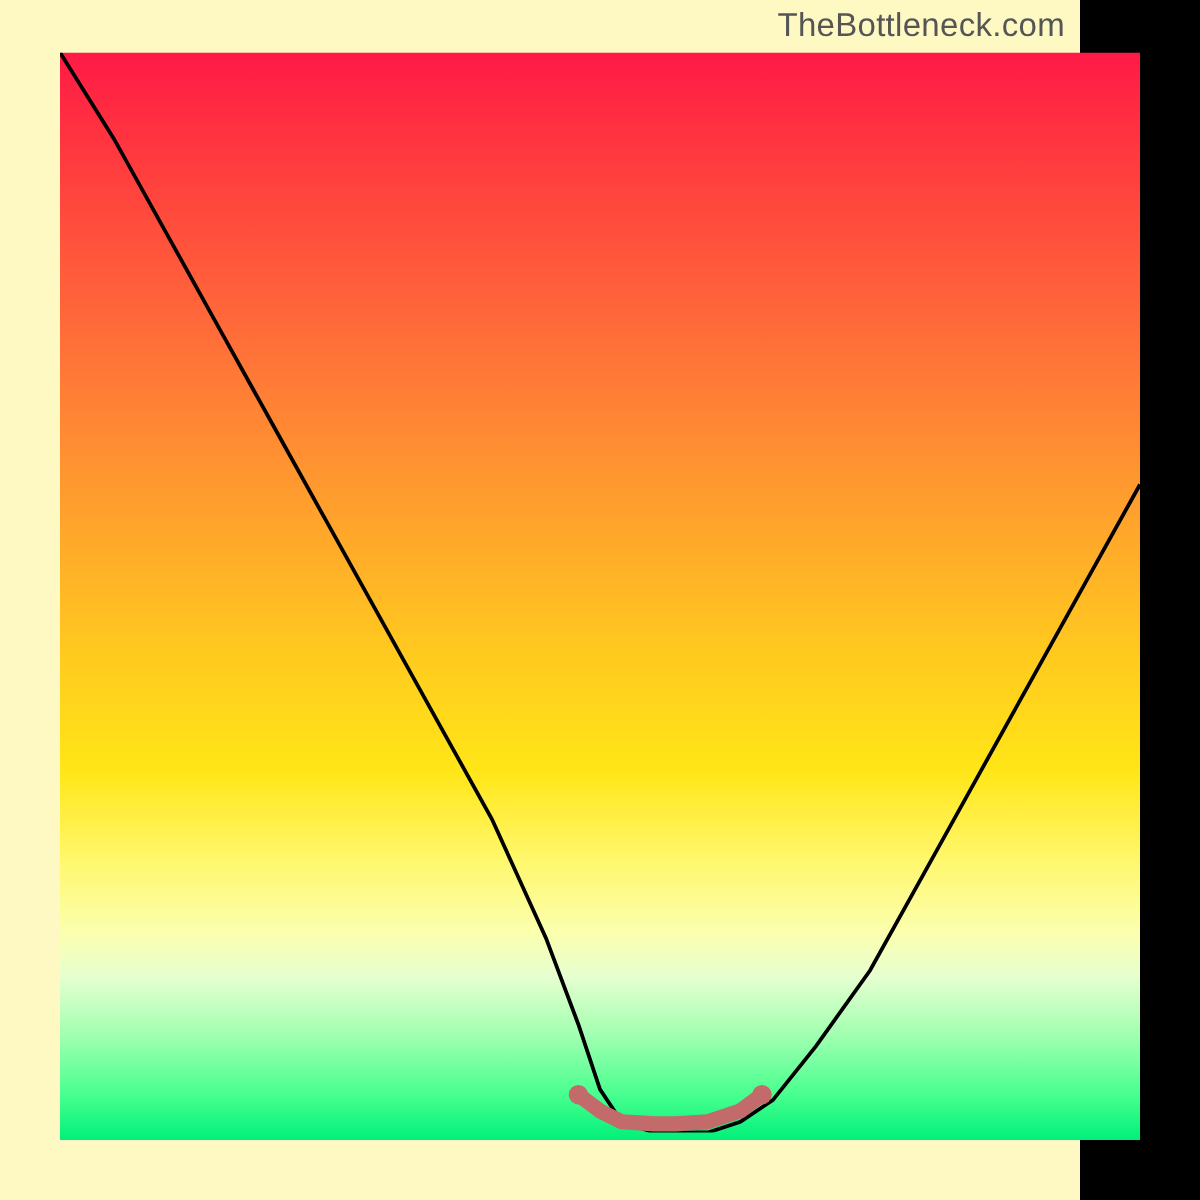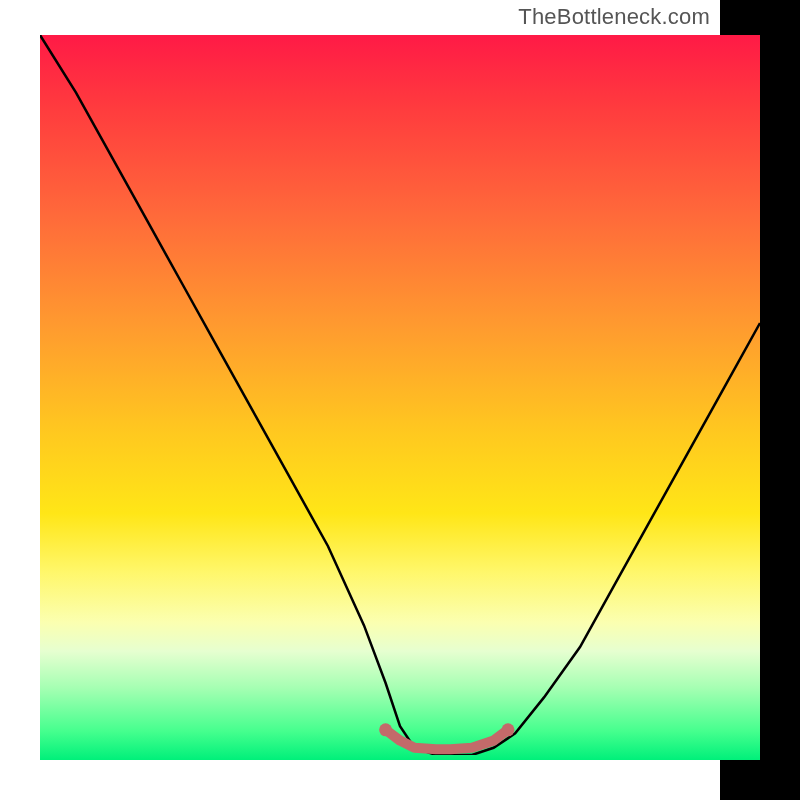--- a/index.html
+++ b/index.html
@@ -8,21 +8,21 @@
     width: 800px;
     height: 800px;
     overflow: hidden;
     background: #000;
     font-family: Arial, Helvetica, sans-serif;
   }
   .frame {
     position: relative;
     width: 720px;
     height: 800px;
-    background: #ffffff;
+    background: #fef9c3;
   }
   .watermark {
     position: absolute;
     top: 4px;
     right: 10px;
     color: #555;
     font-size: 22px;
     font-weight: 400;
     letter-spacing: 0.2px;
     z-index: 5;

